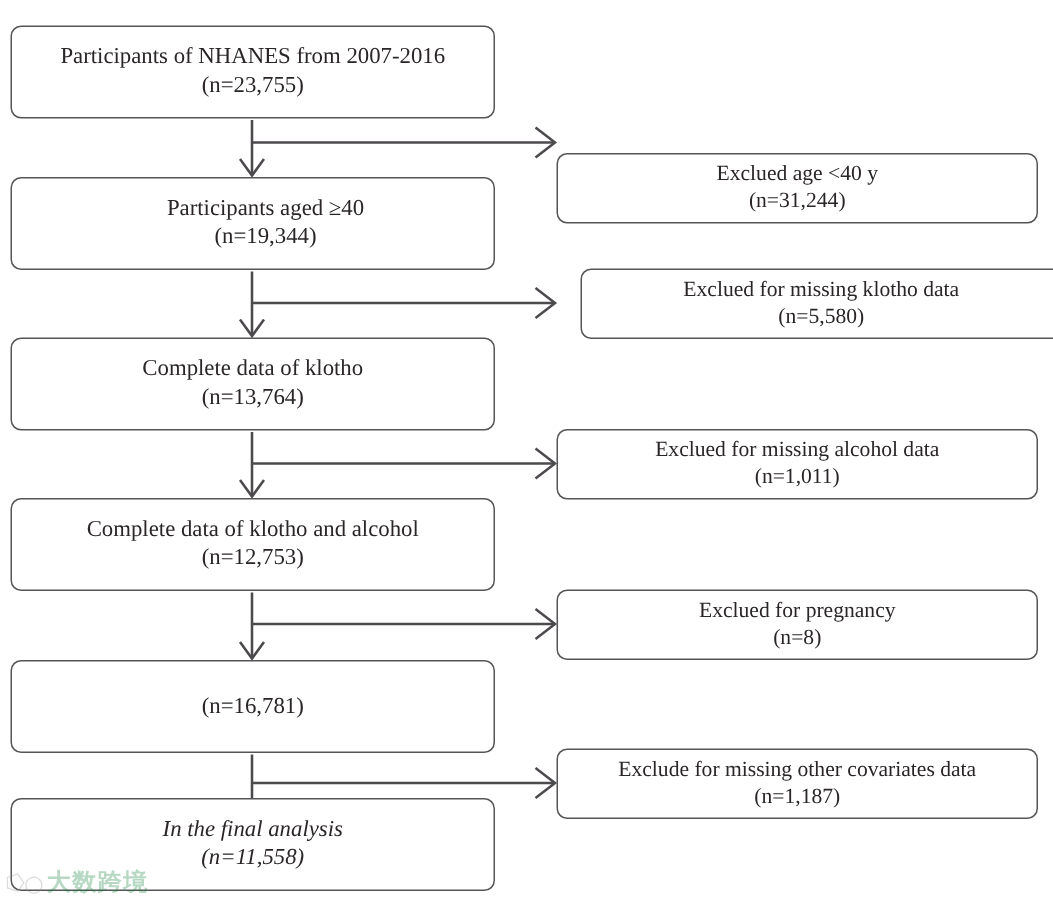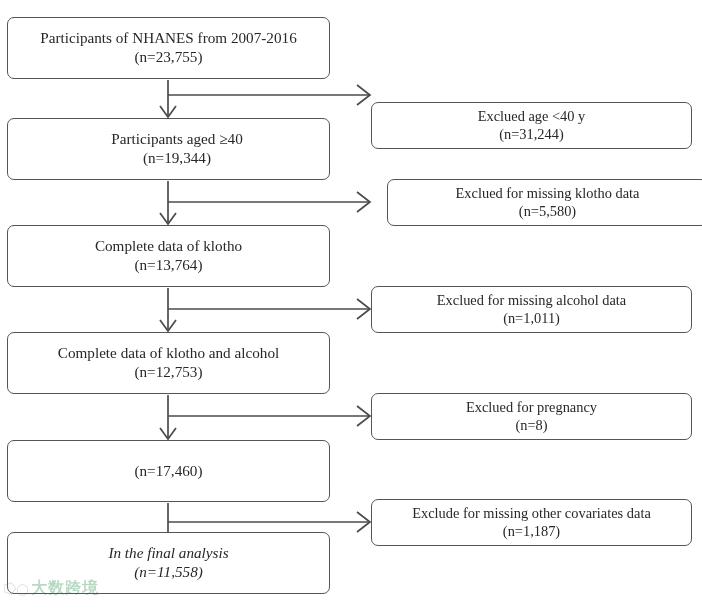--- a/index.html
+++ b/index.html
@@ -163,21 +163,21 @@
     <span class="line1">Complete data of klotho</span>
     <span class="line2">(n=13,764)</span>
   </div>
 
   <div class="node-box main-box" style="top:332px;">
     <span class="line1">Complete data of klotho and alcohol</span>
     <span class="line2">(n=12,753)</span>
   </div>
 
   <div class="node-box main-box" style="top:440px;">
-    <span class="line2">(n=17,460)</span>
+    <span class="line2">(n=16,781)</span>
   </div>
 
   <div class="node-box main-box" style="top:532px;font-style:italic;">
     <span class="line1">In the final analysis</span>
     <span class="line2">(n=11,558)</span>
   </div>
 
   <div class="node-box excl-box" style="top:76px;margin-top:26px;">
     <span class="line1">Exclued age &lt;40 y</span>
     <span class="line2">(n=31,244)</span>

